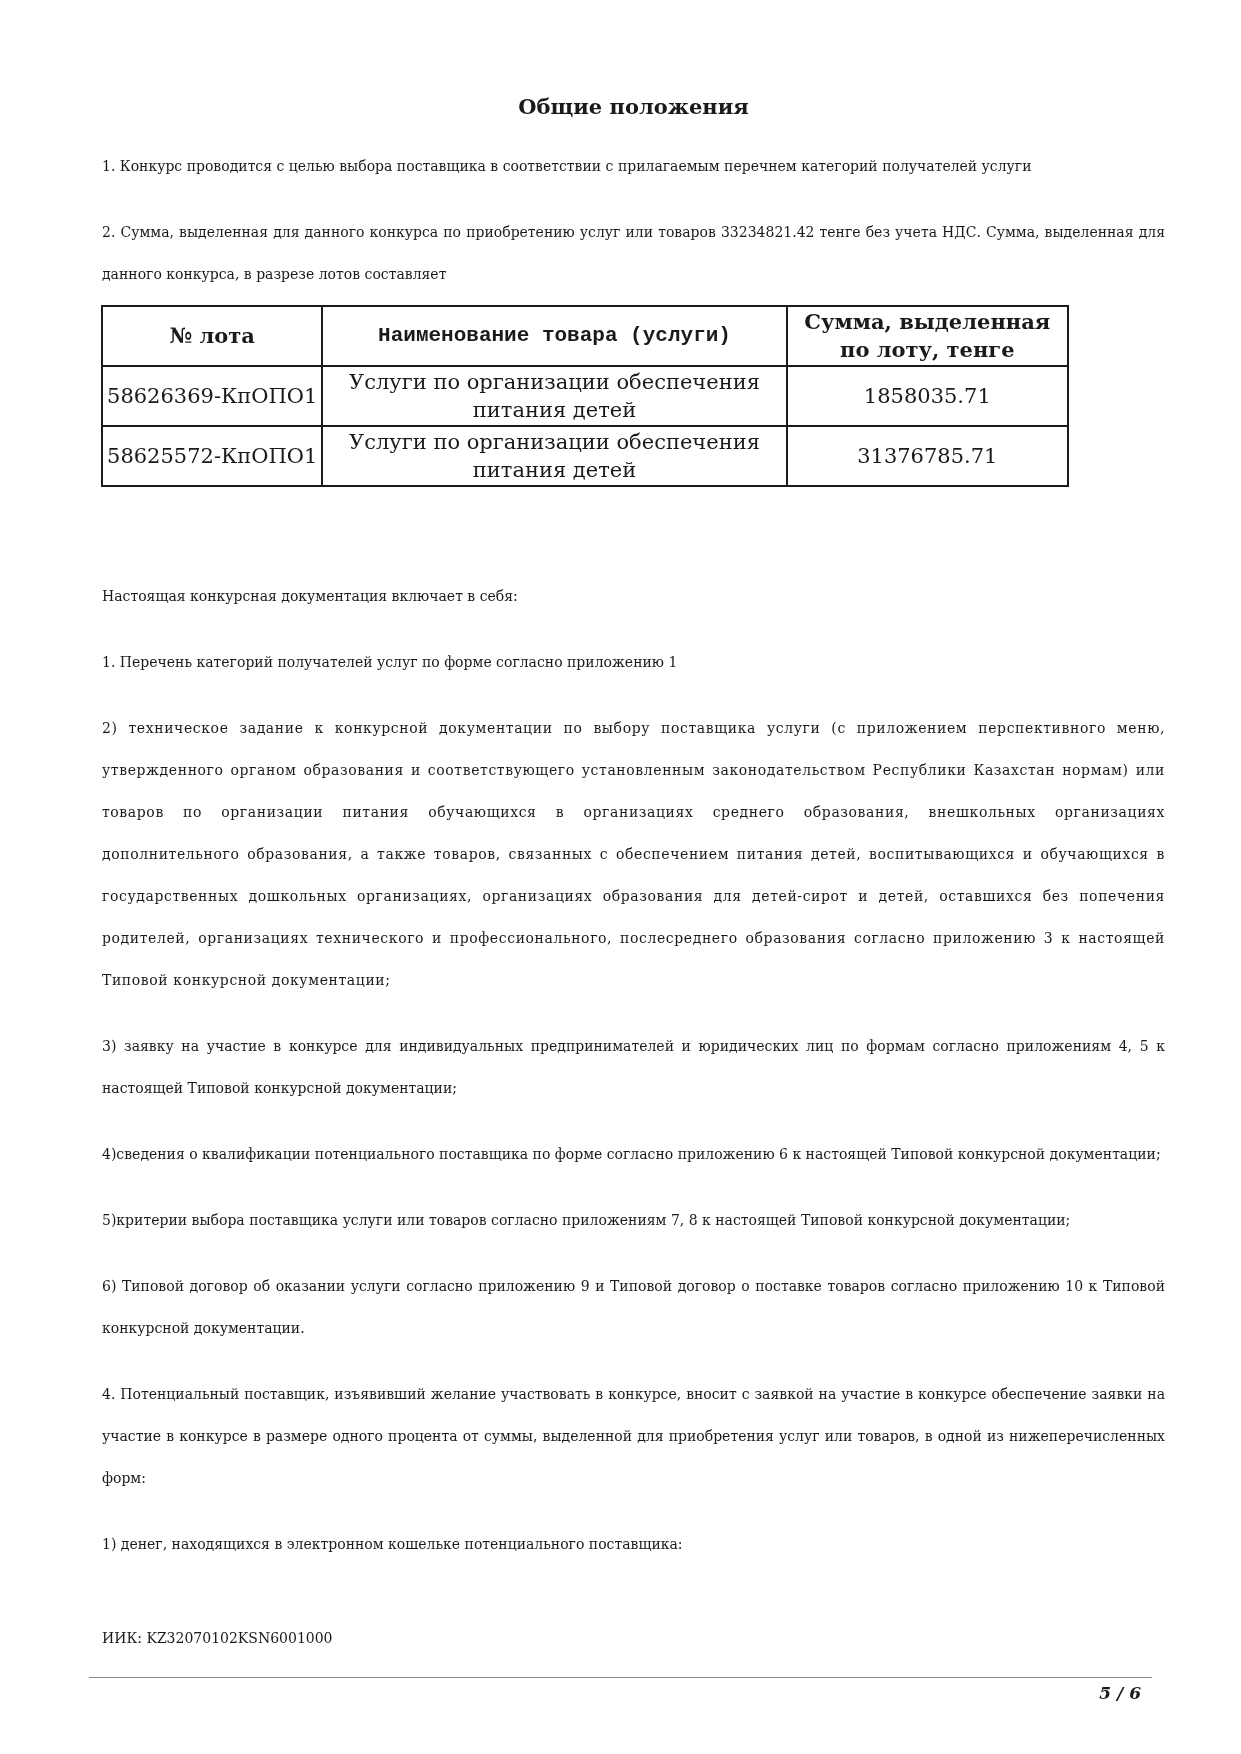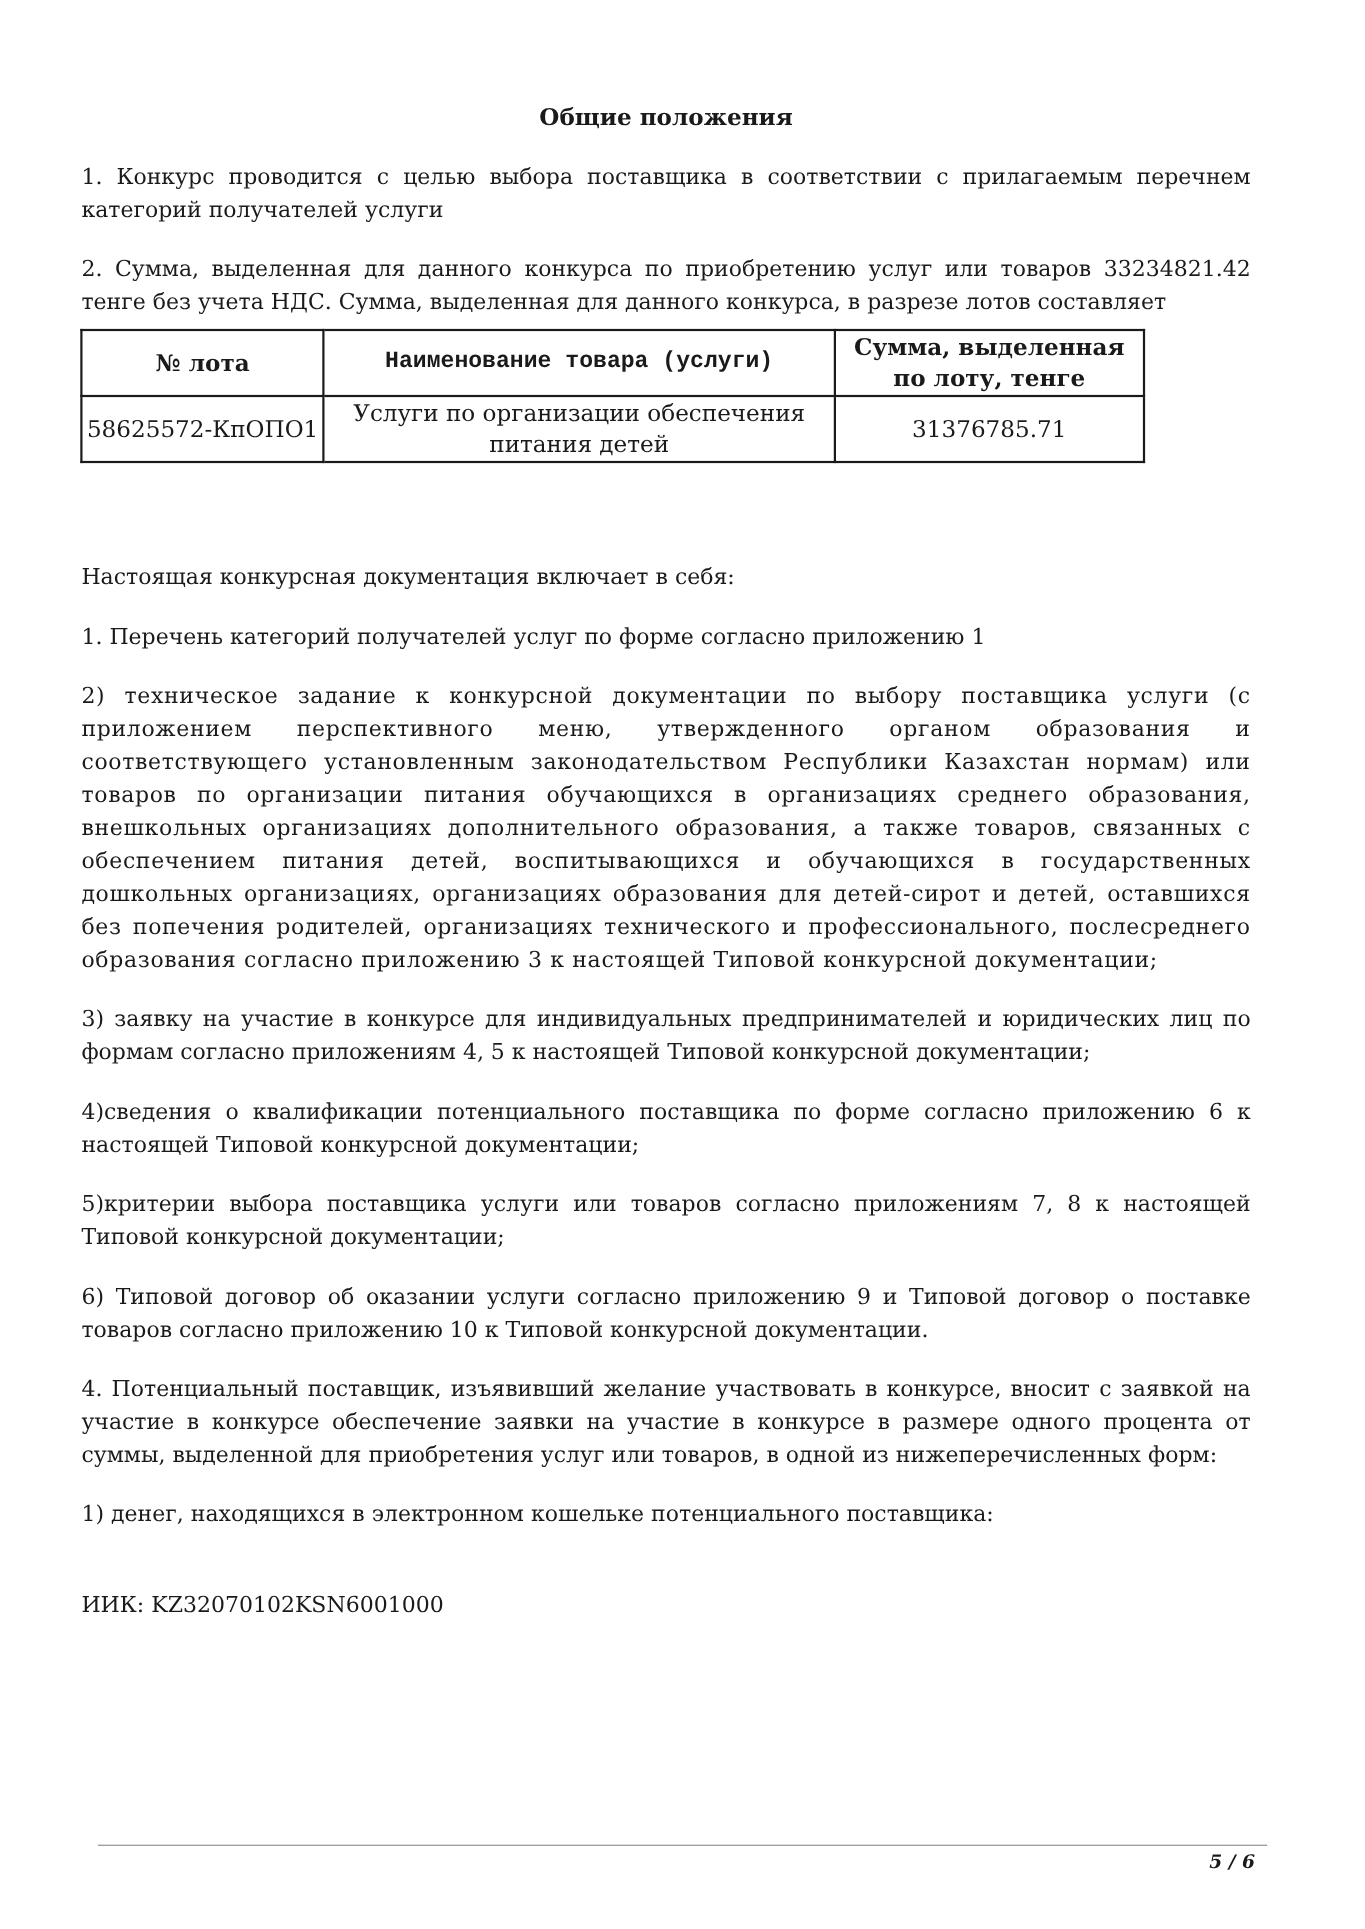--- a/index.html
+++ b/index.html
@@ -1,20 +1,20 @@
 <!DOCTYPE html>
 <html><head>
 <meta charset="utf-8">
 <style>
   html, body { margin: 0; padding: 0; background: #ffffff; }
   body { width: 1241px; height: 1754px; position: relative; overflow: hidden;
          font-family: "DejaVu Serif", serif; color: #1a1a1a; }
-  .page { position: absolute; left: 74px; top: 92px; width: 1063px; }
+  .page { position: absolute; left: 102px; top: 92px; width: 1063px; }
   .title { text-align: center; font-weight: bold; font-size: 21px; line-height: 30px; margin: 0 0 23px 0; }
-  p { margin: 0 0 24px 0; font-size: 20px; line-height: 30px; text-align: justify; }
+  p { margin: 0 0 24px 0; font-size: 14px; line-height: 42px; text-align: justify; }
   p.spaced { letter-spacing: 0.6px; margin-top: 20px; }
   table { border-collapse: collapse; width: 968px; margin: 10px 0 88px -1px; font-size: 21px; }
   th, td { border: 2px solid #1a1a1a; text-align: center; vertical-align: middle; padding: 0 4px; line-height: 28px; }
   th { height: 58px; font-weight: bold; }
   td { height: 58px; }
   td.lot { padding: 0 1px; white-space: nowrap; }
   .col1 { width: 212px; } .col2 { width: 534px; font-family: Liberation Mono, monospace; } .col3 { width: 303px; }
   .iik { margin-top: 52px; }
   .footer-line { position: absolute; left: 89px; top: 1677px; width: 1063px; height: 0; border-top: 1.5px solid #888; }
   .page-num { position: absolute; right: 100px; top: 1683px; font-size: 17px; font-weight: bold; font-style: italic; }
@@ -30,20 +30,25 @@
   <table>
     <thead>
       <tr>
         <th class="col1">№ лота</th>
         <th class="col2">Наименование товара (услуги)</th>
         <th class="col3">Сумма, выделенная по лоту, тенге</th>
       </tr>
     </thead>
     <tbody>
       <tr>
+        <td class="lot">58626369-КпОПО1</td>
+        <td>Услуги по организации обеспечения питания детей</td>
+        <td>1858035.71</td>
+      </tr>
+      <tr>
         <td class="lot">58625572-КпОПО1</td>
         <td>Услуги по организации обеспечения питания детей</td>
         <td>31376785.71</td>
       </tr>
     </tbody>
   </table>
 
   <p>Настоящая конкурсная документация включает в себя:</p>
   <p>1. Перечень категорий получателей услуг по форме согласно приложению 1</p>
   <p class="spaced">2) техническое задание к конкурсной документации по выбору поставщика услуги (с приложением перспективного меню, утвержденного органом образования и соответствующего установленным законодательством Республики Казахстан нормам) или товаров по организации питания обучающихся в организациях среднего образования, внешкольных организациях дополнительного образования, а также товаров, связанных с обеспечением питания детей, воспитывающихся и обучающихся в государственных дошкольных организациях, организациях образования для детей-сирот и детей, оставшихся без попечения родителей, организациях технического и профессионального, послесреднего образования согласно приложению 3 к настоящей Типовой конкурсной документации;</p>

